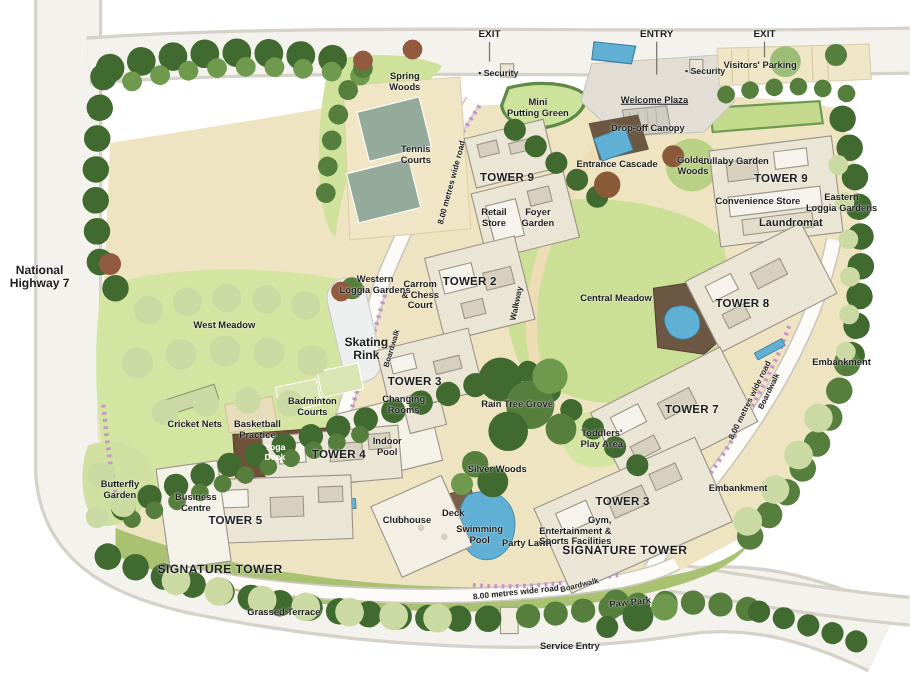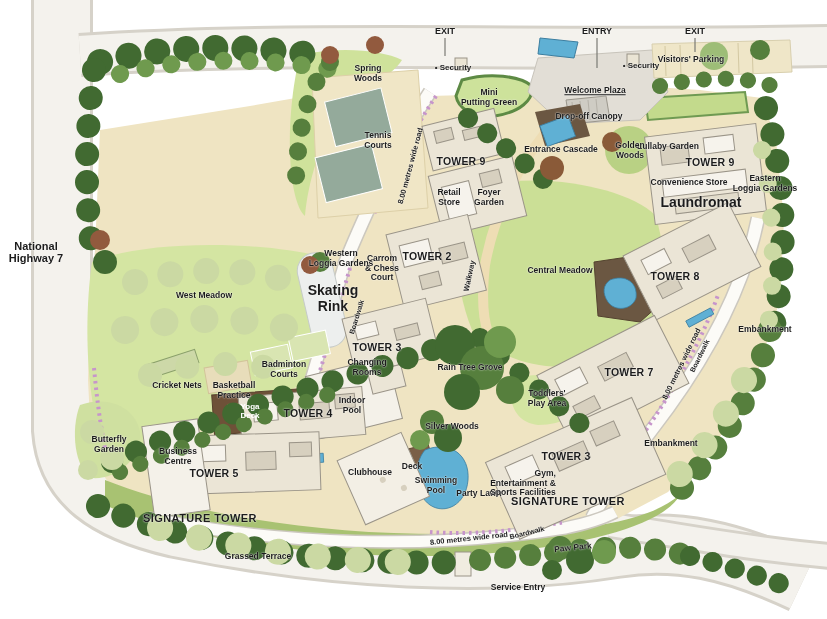--- a/index.html
+++ b/index.html
@@ -285,33 +285,33 @@
       <div class="lbl tower" style="left: 461px; top: 162px; font-size: 10.5px; transform: translate(-50%, -50%) rotate(0deg);">TOWER 9</div>
       <div class="lbl" style="left: 449px; top: 198px; font-size: 8.5px; transform: translate(-50%, -50%) rotate(0deg);">Retail
 Store</div>
       <div class="lbl" style="left: 489px; top: 198px; font-size: 8.5px; transform: translate(-50%, -50%) rotate(0deg);">Foyer
 Garden</div>
       <div class="lbl" style="left: 561px; top: 150px; font-size: 8.5px; transform: translate(-50%, -50%) rotate(0deg);">Entrance Cascade</div>
       <div class="lbl" style="left: 630px; top: 151px; font-size: 8.5px; transform: translate(-50%, -50%) rotate(0deg);">Golden
 Woods</div>
       <div class="lbl tower" style="left: 710px; top: 163px; font-size: 10.5px; transform: translate(-50%, -50%) rotate(0deg);">TOWER 9</div>
       <div class="lbl" style="left: 689px; top: 183px; font-size: 8.5px; transform: translate(-50%, -50%) rotate(0deg);">Convenience Store</div>
-      <div class="lbl" style="left: 701px; top: 203px; font-size: 14px; transform: translate(-50%, -50%) rotate(0deg);">Laundromat</div>
+      <div class="lbl" style="left: 701px; top: 203px; font-size: 10px; transform: translate(-50%, -50%) rotate(0deg); padding-left: 36px;">Laundromat</div>
       <div class="lbl" style="left: 765px; top: 184px; font-size: 8.5px; transform: translate(-50%, -50%) rotate(0deg);">Eastern
 Loggia Gardens</div>
       <div class="lbl" style="left: 341px; top: 259px; font-size: 8.5px; transform: translate(-50%, -50%) rotate(0deg);">Western
 Loggia Gardens</div>
       <div class="lbl" style="left: 382px; top: 268px; font-size: 8.5px; transform: translate(-50%, -50%) rotate(0deg);">Carrom
 &amp; Chess
 Court</div>
       <div class="lbl tower" style="left: 427px; top: 257px; font-size: 10.5px; transform: translate(-50%, -50%) rotate(0deg);">TOWER 2</div>
       <div class="lbl" style="left: 470px; top: 276px; font-size: 7.5px; transform: translate(-50%, -50%) rotate(-78deg);">Walkway</div>
       <div class="lbl" style="left: 560px; top: 271px; font-size: 8.5px; transform: translate(-50%, -50%) rotate(0deg);">Central Meadow</div>
       <div class="lbl tower" style="left: 675px; top: 277px; font-size: 10.5px; transform: translate(-50%, -50%) rotate(0deg);">TOWER 8</div>
-      <div class="lbl" style="left: 333px; top: 299px; font-size: 14px; transform: translate(-50%, -50%) rotate(0deg);">Skating
+      <div class="lbl" style="left: 333px; top: 318px; font-size: 11px; transform: translate(-50%, -50%) rotate(0deg);">Skating
 Rink</div>
       <div class="lbl" style="left: 357px; top: 317px; font-size: 7px; transform: translate(-50%, -50%) rotate(-73deg);">Boardwalk</div>
       <div class="lbl tower" style="left: 377px; top: 348px; font-size: 10.5px; transform: translate(-50%, -50%) rotate(0deg);">TOWER 3</div>
       <div class="lbl" style="left: 367px; top: 368px; font-size: 8.5px; transform: translate(-50%, -50%) rotate(0deg);">Changing
 Rooms</div>
       <div class="lbl" style="left: 470px; top: 368px; font-size: 8.5px; transform: translate(-50%, -50%) rotate(0deg);">Rain Tree Grove</div>
       <div class="lbl" style="left: 284px; top: 370px; font-size: 8.5px; transform: translate(-50%, -50%) rotate(0deg);">Badminton
 Courts</div>
       <div class="lbl" style="left: 204px; top: 296px; font-size: 8.5px; transform: translate(-50%, -50%) rotate(0deg);">West Meadow</div>
       <div class="lbl" style="left: 177px; top: 386px; font-size: 8.5px; transform: translate(-50%, -50%) rotate(0deg);">Cricket Nets</div>

